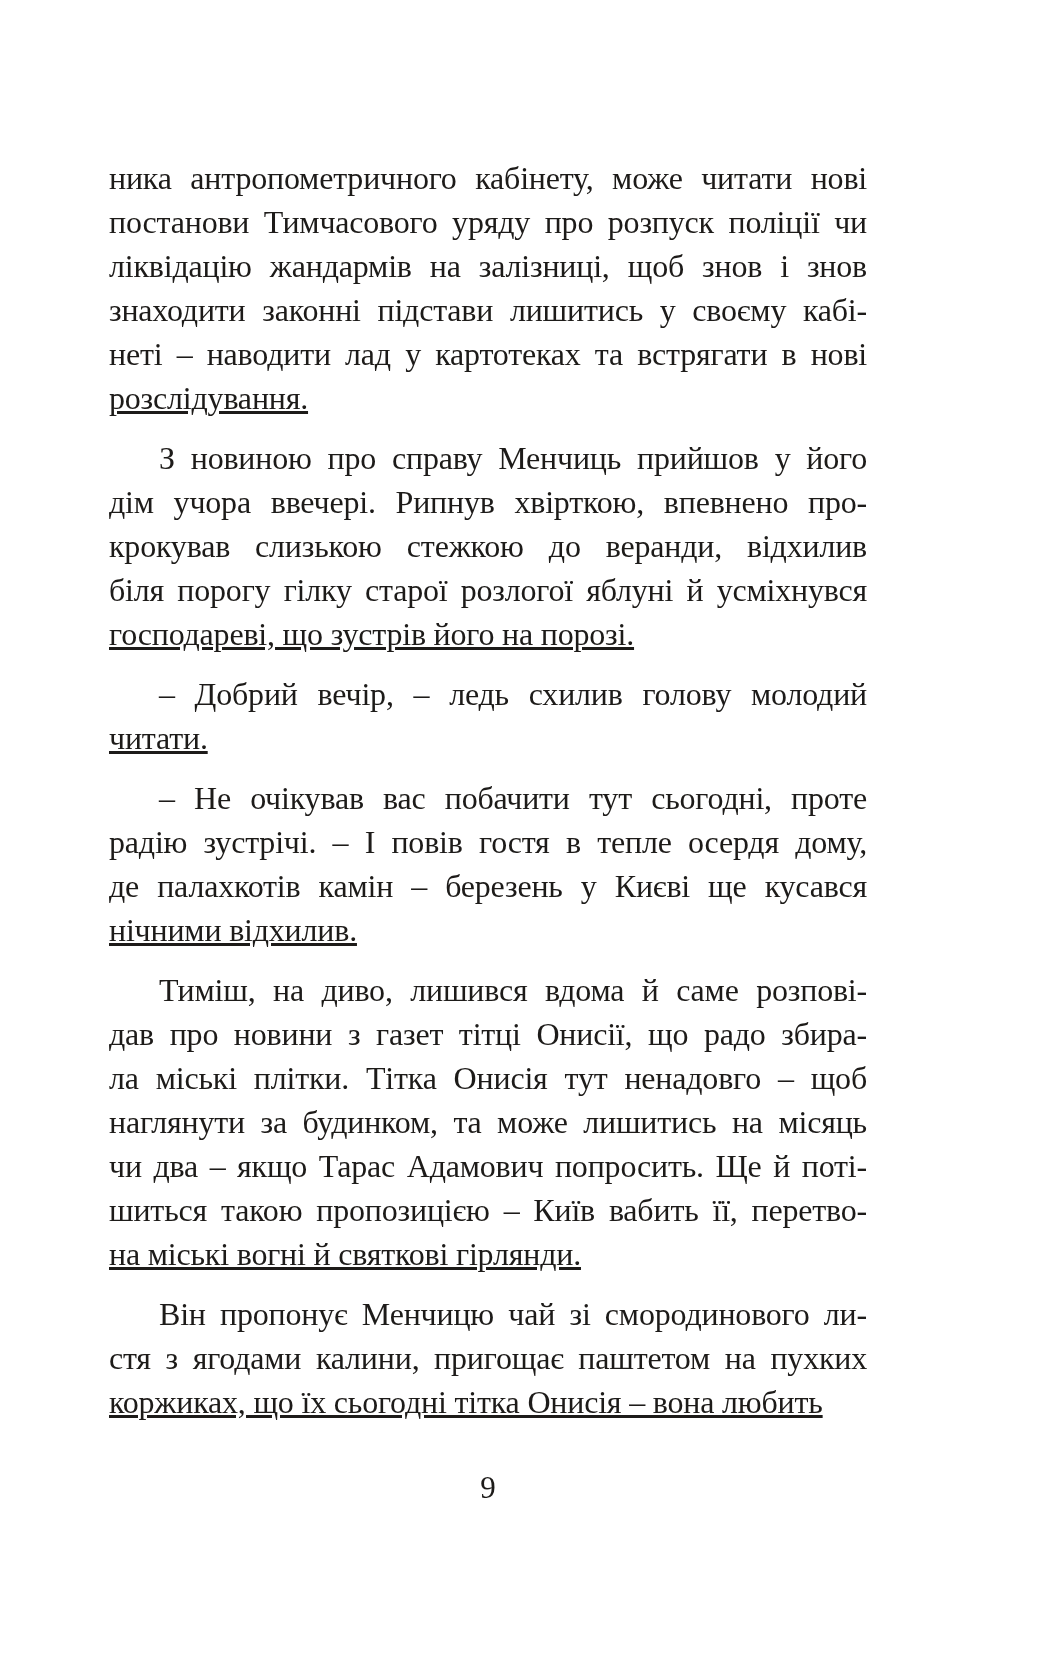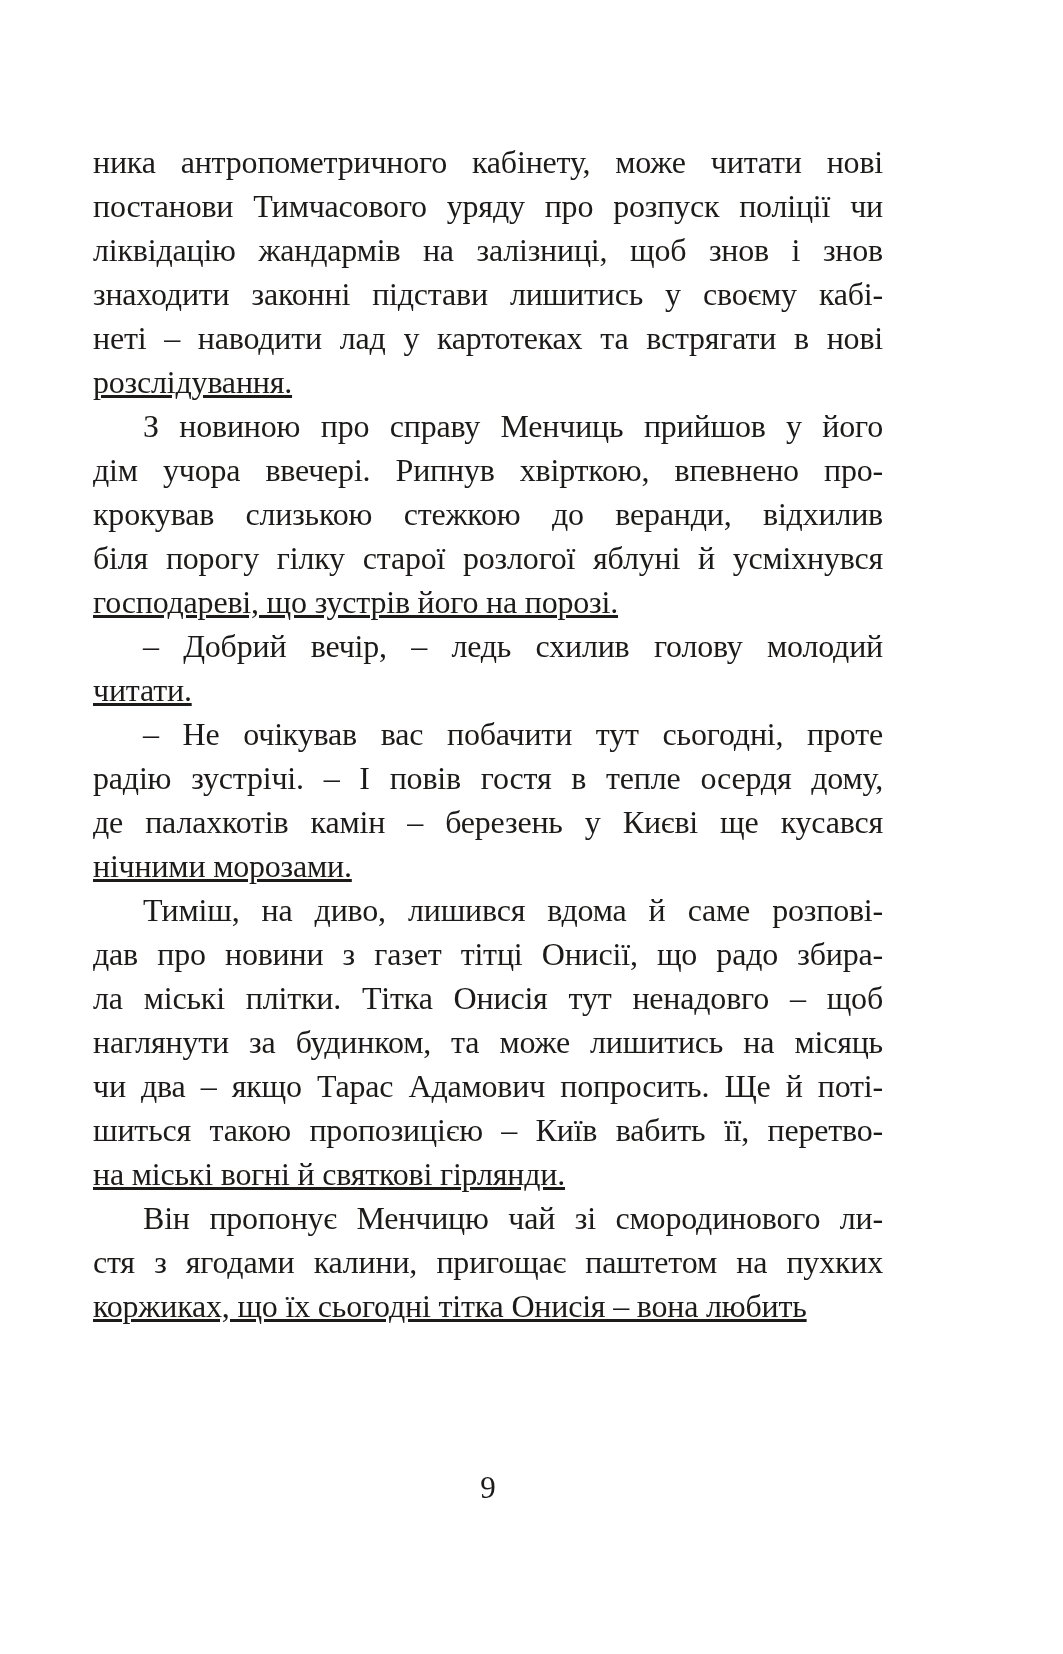--- a/index.html
+++ b/index.html
@@ -20,21 +20,21 @@
     color: #1d1b19;
     overflow: hidden;
   }
   .text-block {
     position: absolute;
     left: 93px;
     top: 140px;
     width: 790px;
   }
   .para {
-    margin: 0;
+    margin: 16px;
     padding: 0;
   }
   .line {
     font-size: 32px;
     line-height: 44px;
     letter-spacing: -0.2px;
     color: #1d1b19;
     text-align: justify;
     text-align-last: justify;
     overflow: hidden;
@@ -80,21 +80,21 @@
         <div class="line last">господареві, що зустрів його на порозі.</div>
       </div>
       <div class="para">
         <div class="line indent">– Добрий вечір, – ледь схилив голову молодий</div>
         <div class="line last">читати.</div>
       </div>
       <div class="para">
         <div class="line indent">– Не очікував вас побачити тут сьогодні, проте</div>
         <div class="line">радію зустрічі. – І повів гостя в тепле осердя дому,</div>
         <div class="line">де палахкотів камін – березень у Києві ще кусався</div>
-        <div class="line last">нічними морозами.</div>
+        <div class="line last">нічними відхилив.</div>
       </div>
       <div class="para">
         <div class="line indent">Тиміш, на диво, лишився вдома й саме розпові-</div>
         <div class="line">дав про новини з газет тітці Онисії, що радо збира-</div>
         <div class="line">ла міські плітки. Тітка Онисія тут ненадовго – щоб</div>
         <div class="line">наглянути за будинком, та може лишитись на місяць</div>
         <div class="line">чи два – якщо Тарас Адамович попросить. Ще й поті-</div>
         <div class="line">шиться такою пропозицією – Київ вабить її, перетво-</div>
         <div class="line last">на міські вогні й святкові гірлянди.</div>
       </div>

